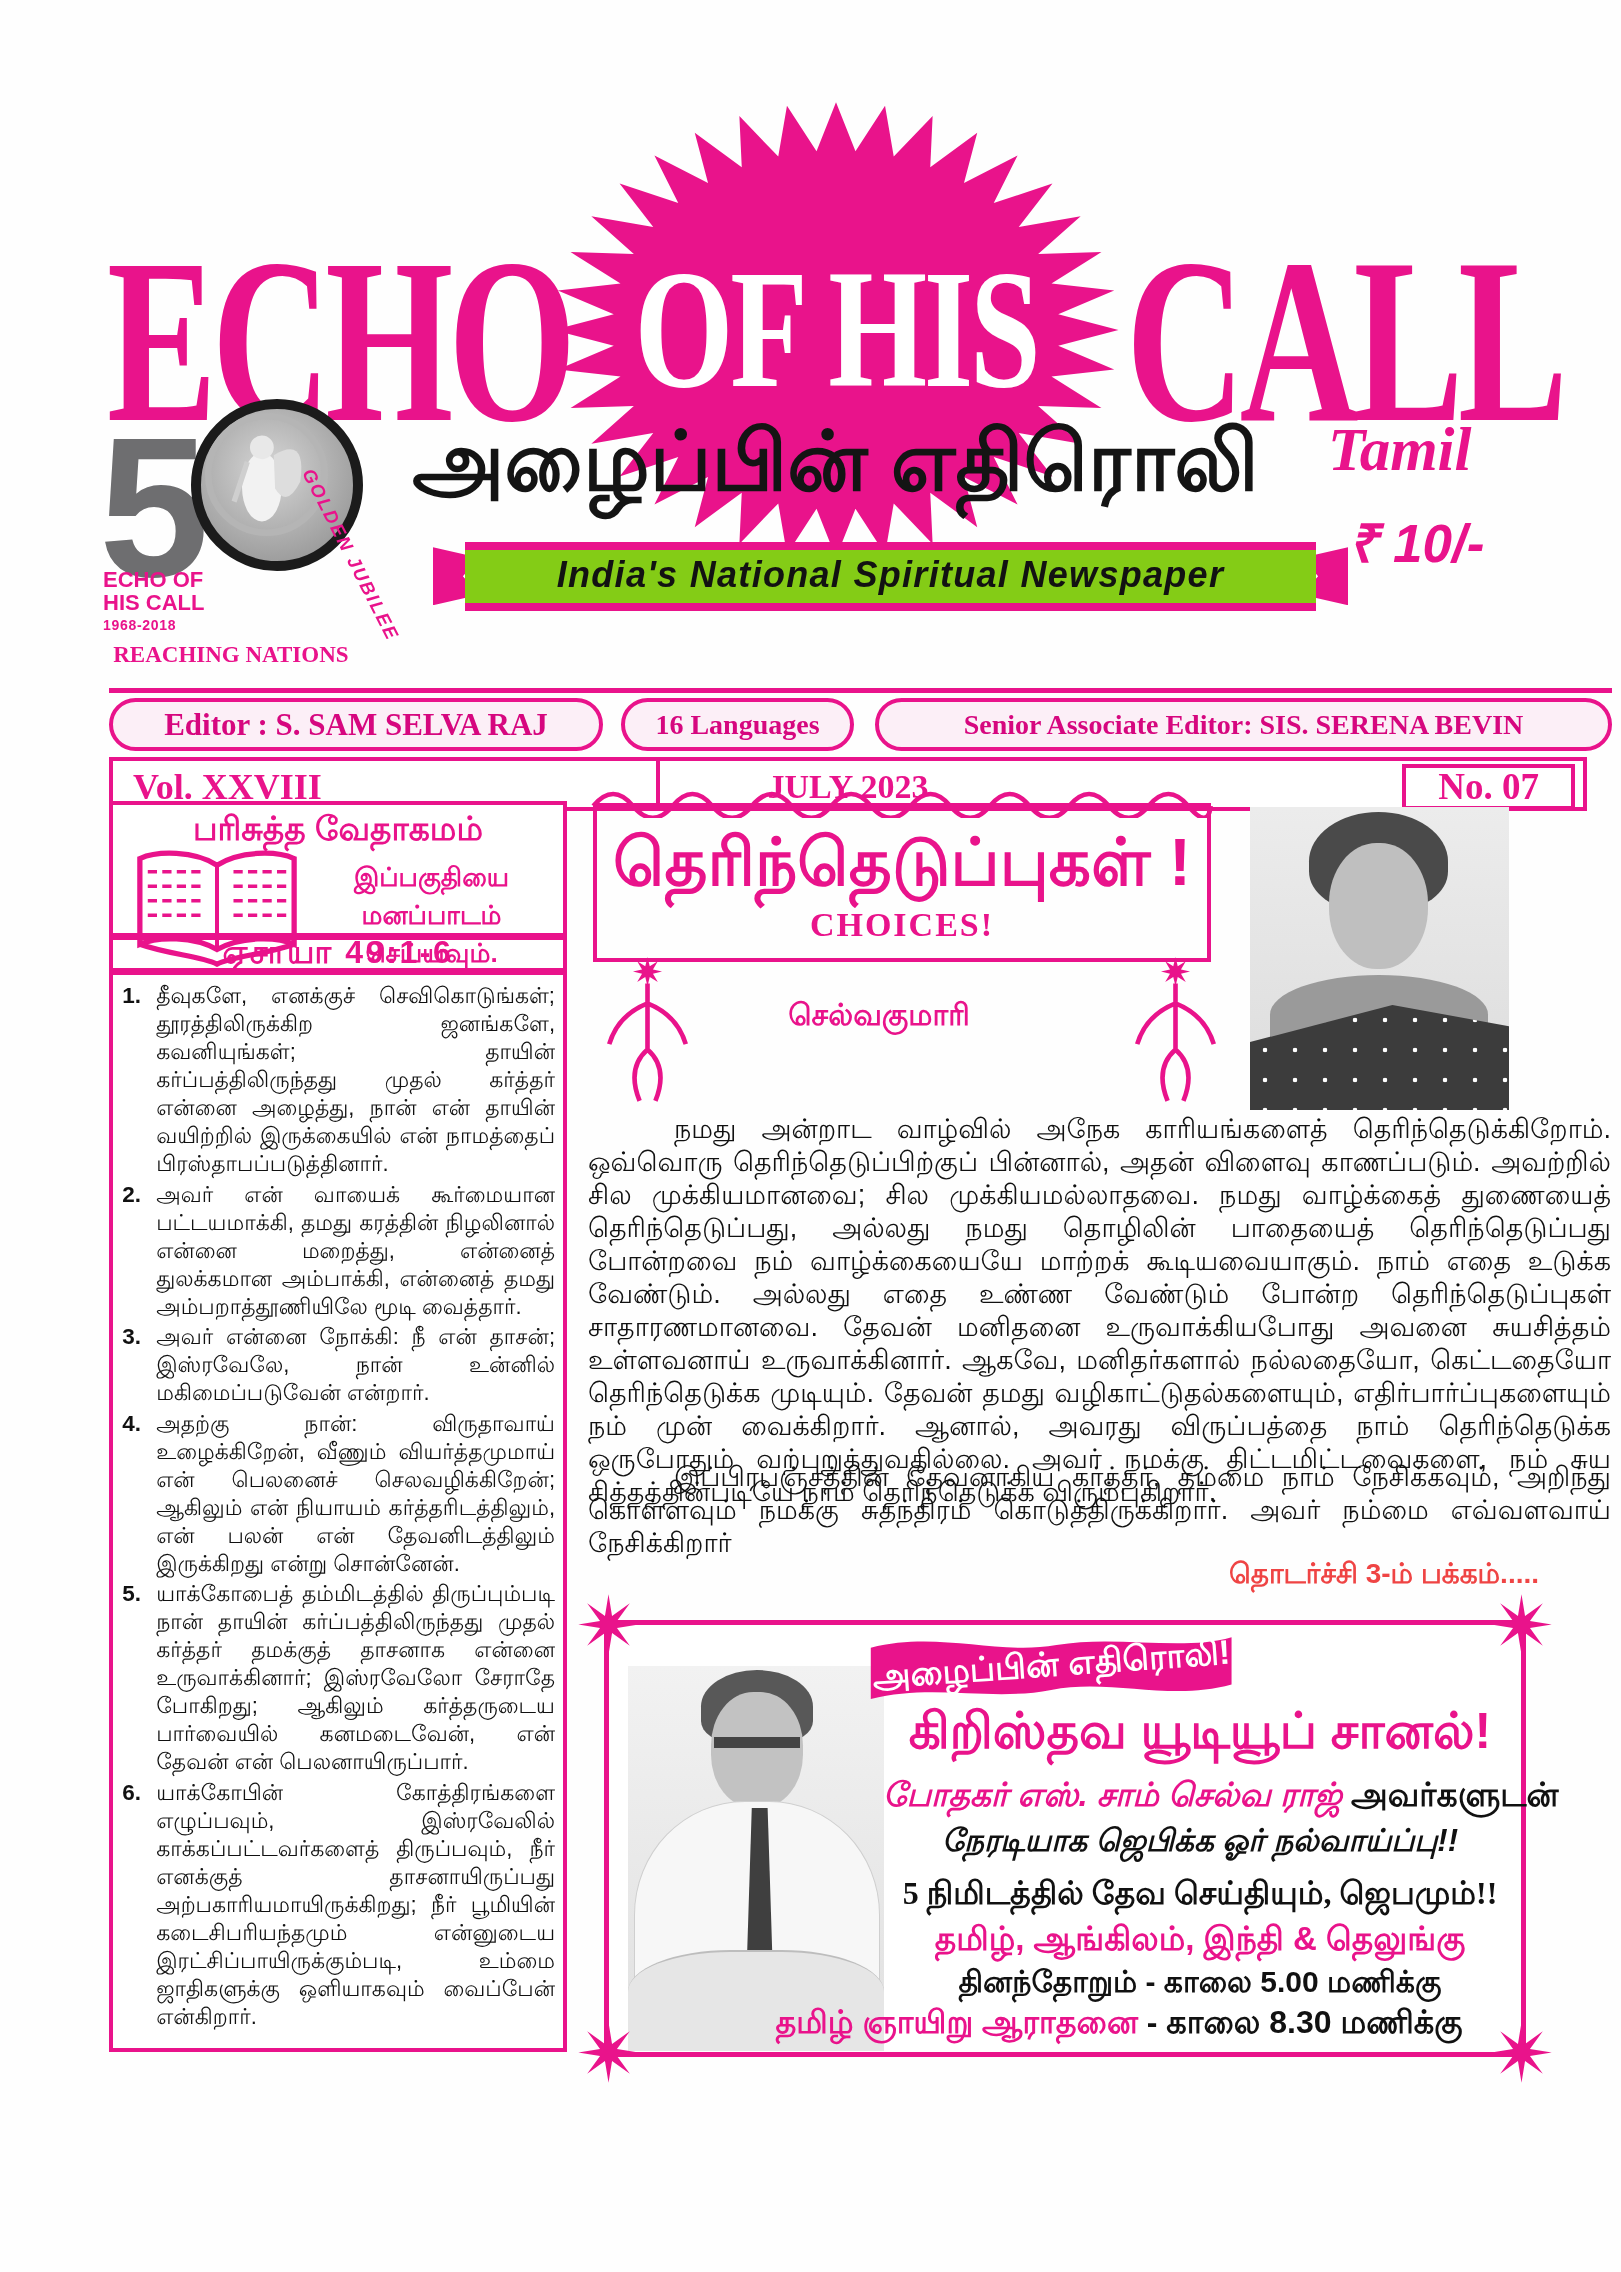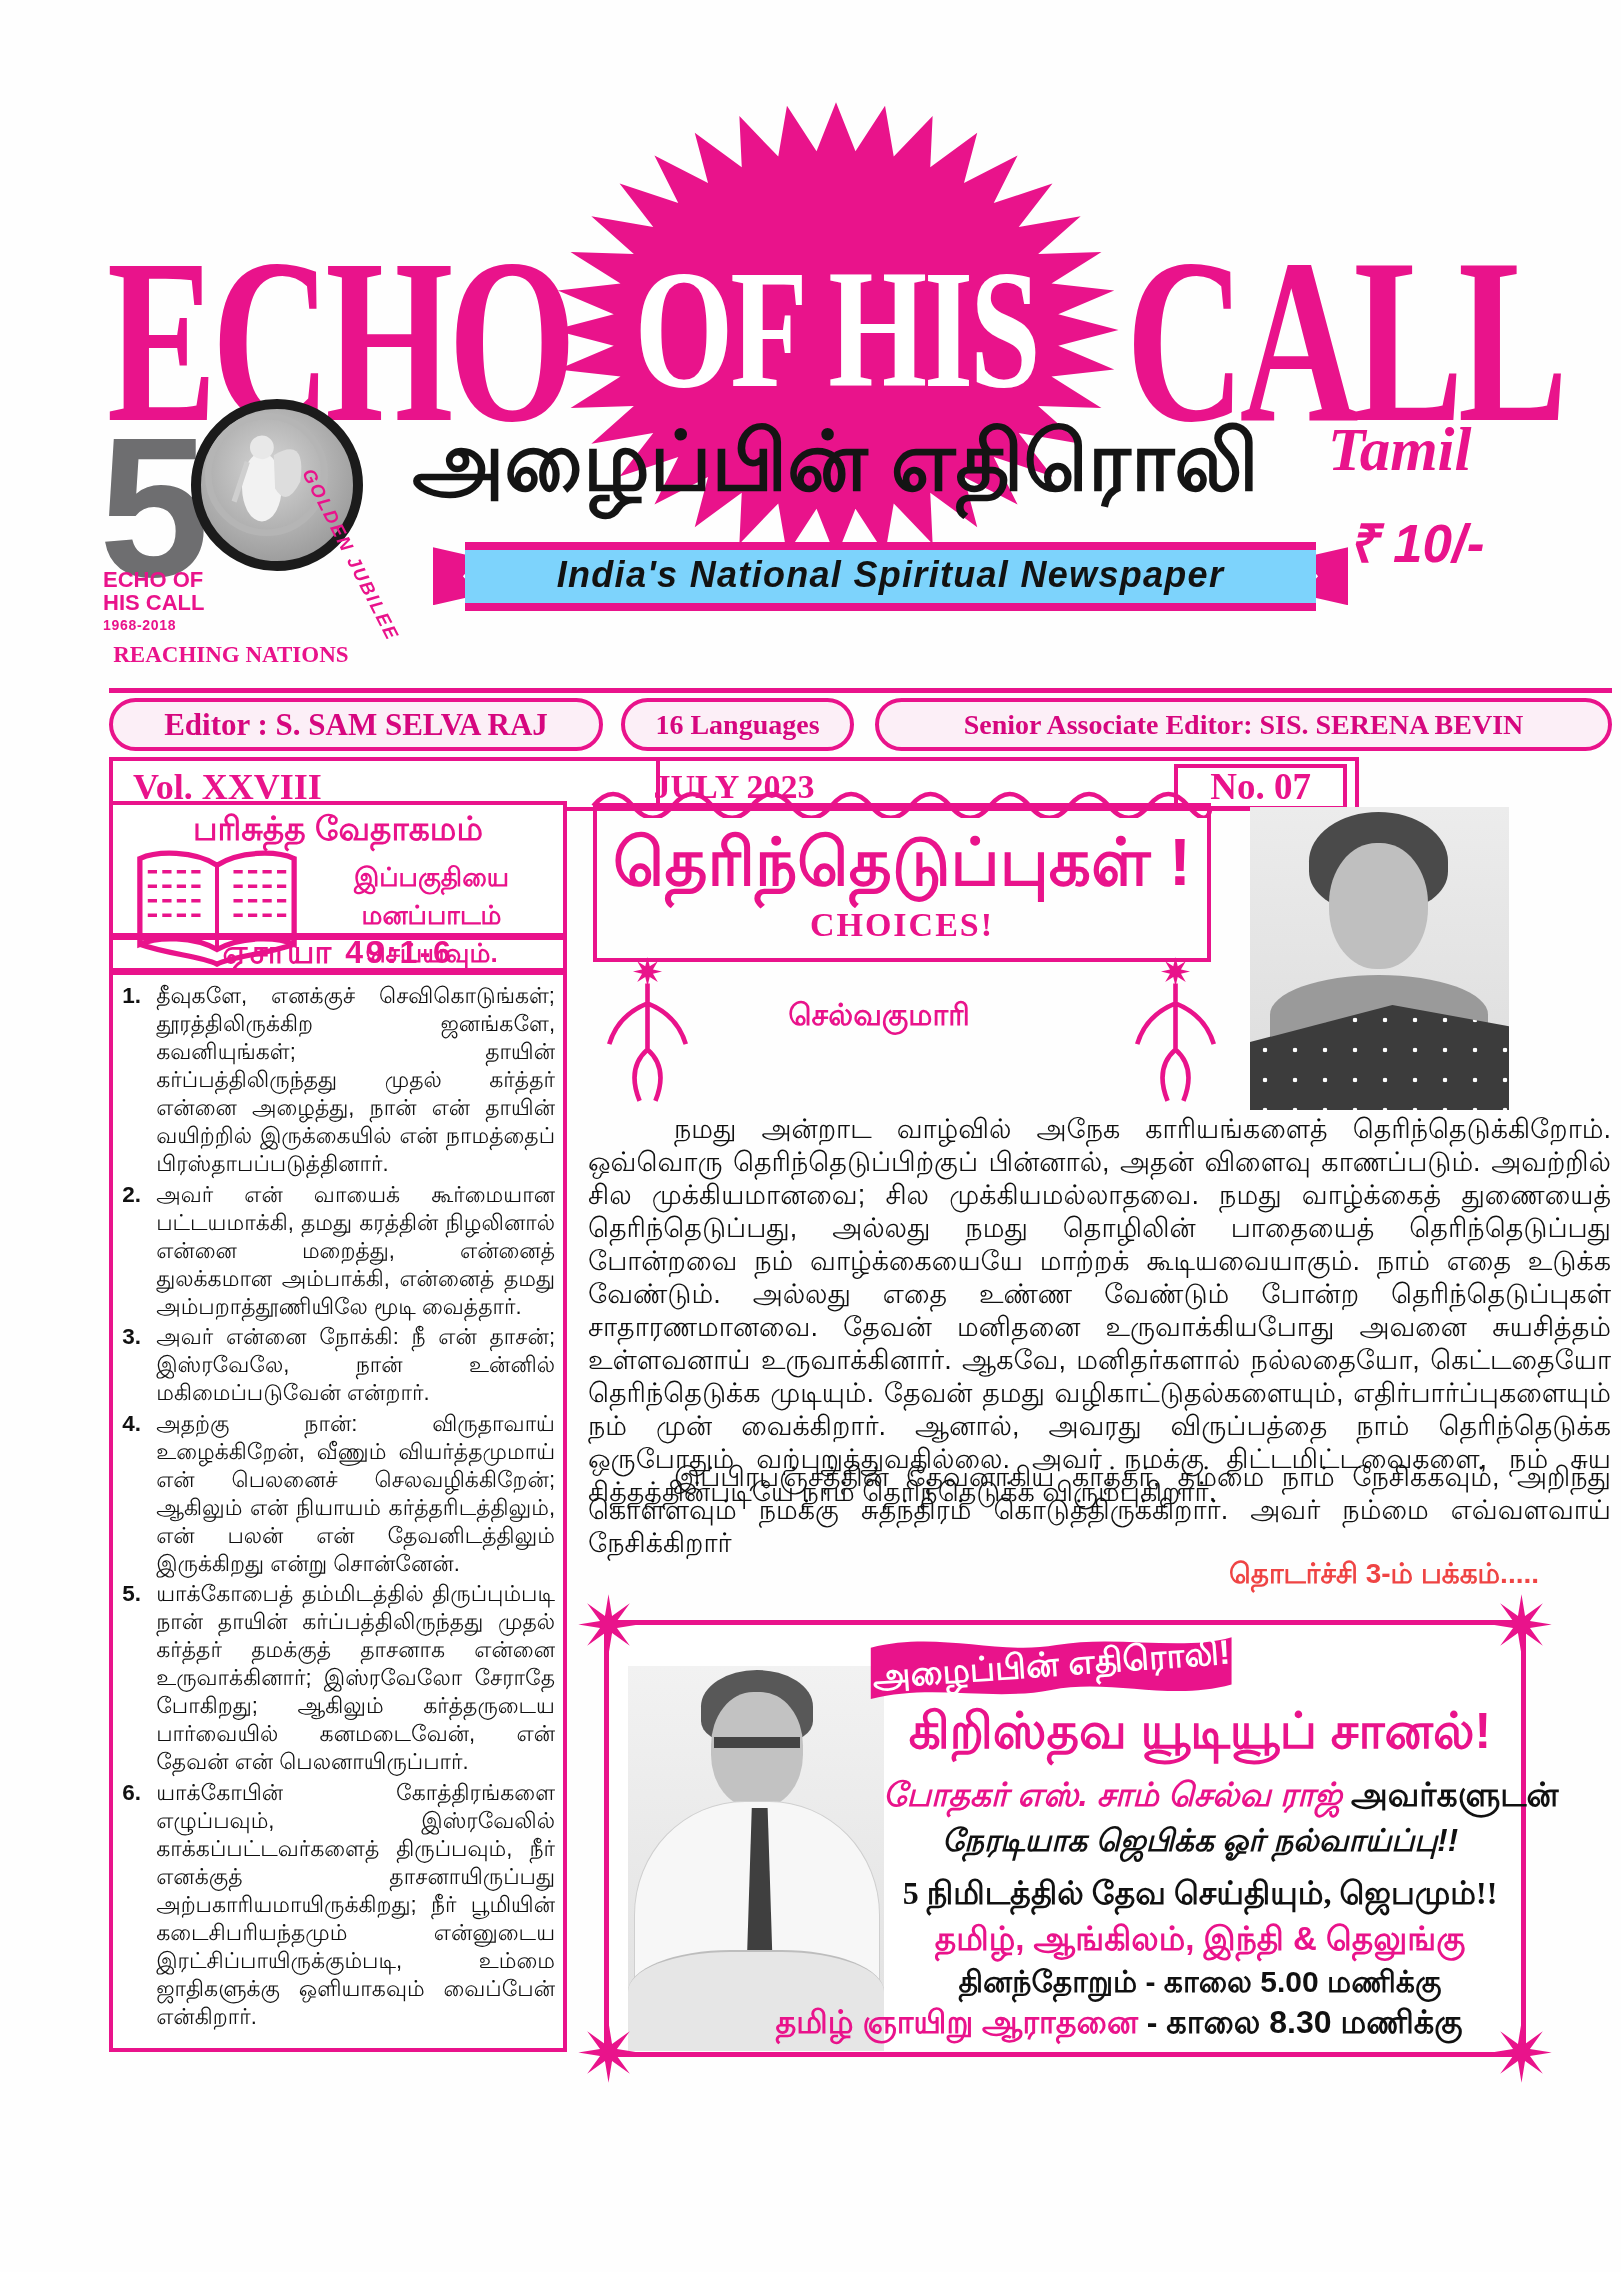--- a/index.html
+++ b/index.html
@@ -38,21 +38,21 @@
   .edition{position:absolute;left:1328px;top:415px;width:277px;font-family:"Liberation Serif",serif;
            font-style:italic;font-weight:700;font-size:61px;color:#E9138B;}
   .price{position:absolute;left:1348px;top:505px;width:264px;font-style:italic;font-weight:800;
          font-size:53px;color:#E9138B;}
 
   
   .ribbon{position:absolute;left:433px;top:542px;width:915px;height:69px;}
   .ribbon .tail{position:absolute;top:5.3px;width:46px;height:58px;background:#E9138B;}
   .ribbon .tail.l{left:0;clip-path:polygon(0 0,100% 18%,65% 50%,100% 82%,0 100%);}
   .ribbon .tail.r{right:0;clip-path:polygon(100% 0,0 18%,35% 50%,0 82%,100% 100%);}
-  .ribbon .panel{position:absolute;left:32px;right:32px;top:0;bottom:0;background:#7dd3fc;
+  .ribbon .panel{position:absolute;left:32px;right:32px;top:0;bottom:0;background:#84cc16;
                  border-top:8.6px solid #E9138B;border-bottom:8.6px solid #E9138B;}
   .ribbon .panel span{display:block;text-align:center;font-style:italic;font-weight:800;
                       font-size:36px;line-height:50px;color:#121212;letter-spacing:1.3px;}
 
   .published{position:absolute;left:277px;top:613px;width:1265px;height:79px;background:#fff;
              border:6px solid #E9138B;border-radius:38px;box-sizing:border-box;
              display:flex;flex-direction:column;justify-content:center;}
   .published div{text-align:center;font-weight:800;font-size:29px;line-height:34px;color:#101010;
                  transform:scaleX(.95);}
 
@@ -60,21 +60,21 @@
 
   
   .pill{position:absolute;top:698px;height:53px;border:4px solid #E9138B;border-radius:30px;
         background:#FCEFF7;box-sizing:border-box;display:flex;align-items:center;justify-content:center;
         font-family:"Liberation Serif",serif;font-weight:700;color:#D6077F;}
   .pill.editor{left:109px;width:494px;font-size:31px;}
   .pill.langs{left:621px;width:233px;font-size:28px;}
   .pill.senior{left:875px;width:737px;font-size:28px;}
 
   
-  .issuebar{position:absolute;left:109px;top:757px;width:1250px;height:54px;border:4px solid #E9138B;
+  .issuebar{position:absolute;left:109px;top:757px;width:1478px;height:54px;border:4px solid #E9138B;
             background:#fff;box-sizing:border-box;font-family:"Liberation Serif",serif;}
   .issuebar .vol{position:absolute;left:20px;top:5.3px;font-weight:800;font-size:36px;color:#E9138B;}
   .issuebar .divider{position:absolute;left:543px;top:0;width:4px;height:46px;background:#E9138B;}
   .issuebar .month{position:absolute;left:0;right:0;top:6.6px;text-align:center;font-weight:700;
                    font-size:34px;color:#E9138B;}
   .issuebar .nobox{position:absolute;right:8px;top:2.6px;border:4px solid #E9138B;padding:0 32px;
                    font-weight:800;font-size:37px;color:#E9138B;line-height:38px;}
 
   
   .scripture{position:absolute;left:109px;top:801px;width:458px;height:1251px;

